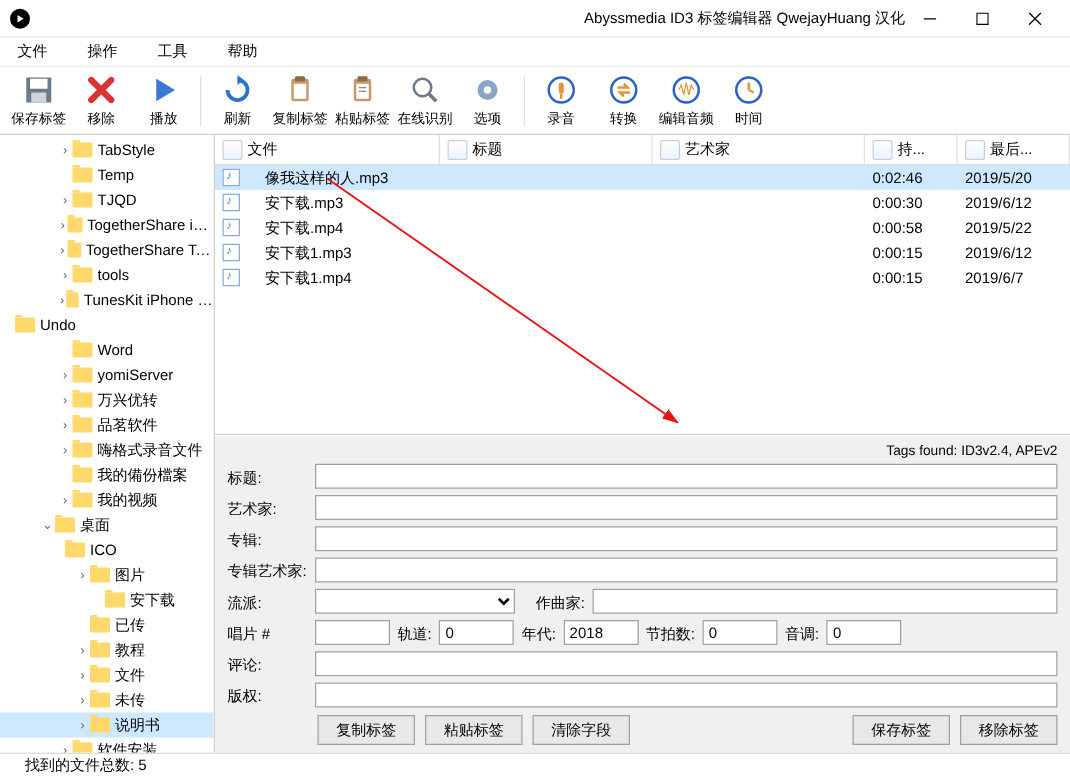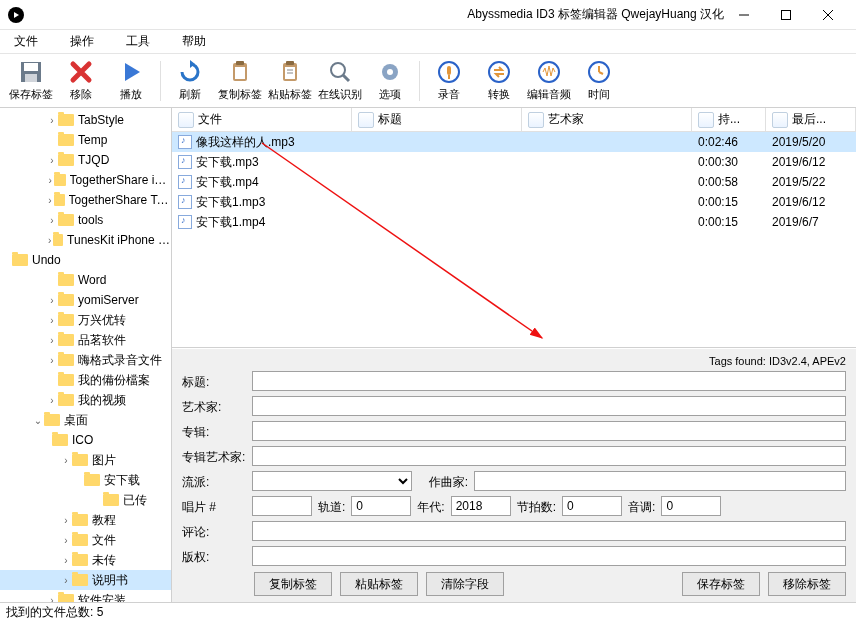--- a/index.html
+++ b/index.html
@@ -31,34 +31,34 @@
 .folder-icon::before { content:""; position:absolute; top:-2px; left:0; width:6px; height:2px; background:#ffd86b; border-radius:1px 1px 0 0;}
 .tree-label { overflow:hidden; text-overflow:ellipsis; }
 
 .content { flex: 1; display: flex; flex-direction: column; }
 .filelist { height: 240px; border-bottom: 1px solid #d0d0d0; overflow: hidden; }
 .fl-header { height: 24px; display: flex; border-bottom: 1px solid #e0e0e0; background: #fff; }
 .fl-header .col { border-right: 1px solid #e0e0e0; display: flex; align-items: center; padding: 0 6px; gap: 4px; }
 .col-icon { width: 16px; height: 16px; background: linear-gradient(#fff,#eaf3ff); border:1px solid #c0d0e0; border-radius:2px; }
 .fl-row { height: 20px; display: flex; align-items: center; }
 .fl-row.sel { background: #cde8ff; }
-.fl-row .cell { padding: 0 6px; display: flex; align-items: center; gap: 4px; overflow: hidden; }
+.fl-row .cell { padding: 0 6px; display: flex; align-items: center; gap: 20px; overflow: hidden; }
 .file-icon { width: 14px; height: 14px; border: 1px solid #88aadd; background: #fff; position:relative; }
 .file-icon::after { content:"♪"; color:#4477cc; font-size:9px; position:absolute; left:2px; top:-1px;}
 
 .tagpanel { flex: 1; background: #f0f0f0; padding: 6px 10px; border-top: 1px solid #fff; position: relative;}
 .tags-found { text-align: right; font-size: 11px; margin-bottom: 4px;}
 .form-row { display: flex; align-items: flex-end; margin-bottom: 5px; gap: 6px; }
 .form-row .lbl { width: 64px; text-align: left; }
 .form-row input, .form-row select { height: 20px; border: 1px solid #a0a0a0; background:#fff; padding: 0 4px; font-size:12px; }
 .flex1 { flex: 1; }
 .btn { height: 24px; padding: 0 14px; background: #e8e8e8; border: 1px solid #a0a0a0; }
 .btnrow { display:flex; gap: 8px; margin-top: 6px;}
 
-.statusbar { height: 20px; border-top: 1px solid #d0d0d0; display:flex; align-items:center; padding: 0 6px; font-size: 11px;}
+.statusbar { height: 20px; border-top: 1px solid #d0d0d0; display:flex; align-items:center; padding: 0 20px; font-size: 11px;}
 
 .arrow { position:absolute; pointer-events:none; }
 
 .c-file {width:180px;} .c-title{width:170px} .c-artist{width:170px} .c-dur{width:74px} .c-date{width:90px}
 </style>
 </head>
 <body>
 
 <div class="titlebar">
   <div class="app-icon"></div>
@@ -298,21 +298,21 @@
       <div class="tree-row" style="padding-left: 60px;">
         <span class="tree-toggle">›</span>
         <span class="folder-icon"></span>
         <span class="tree-label">图片</span>
       </div>
       <div class="tree-row" style="padding-left: 72px;">
         <span class="tree-toggle"></span>
         <span class="folder-icon"></span>
         <span class="tree-label">安下载</span>
       </div>
-      <div class="tree-row" style="padding-left: 91px;">
+      <div class="tree-row" style="padding-left: 60px;">
         <span class="tree-toggle"></span>
         <span class="folder-icon"></span>
         <span class="tree-label">已传</span>
       </div>
       <div class="tree-row" style="padding-left: 60px;">
         <span class="tree-toggle">›</span>
         <span class="folder-icon"></span>
         <span class="tree-label">教程</span>
       </div>
       <div class="tree-row" style="padding-left: 60px;">

